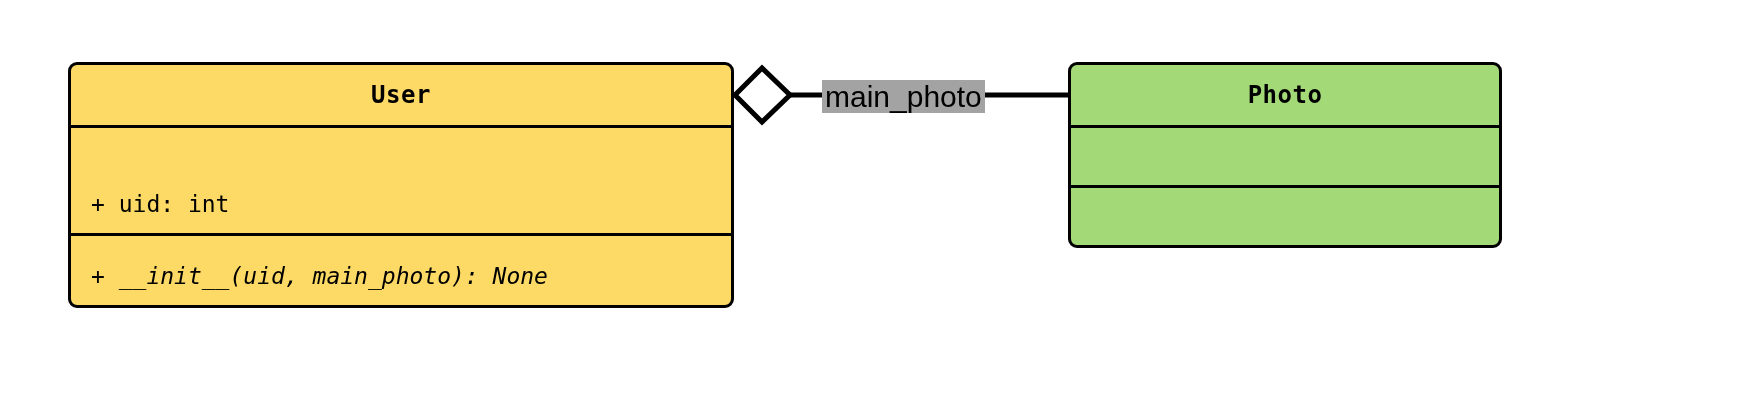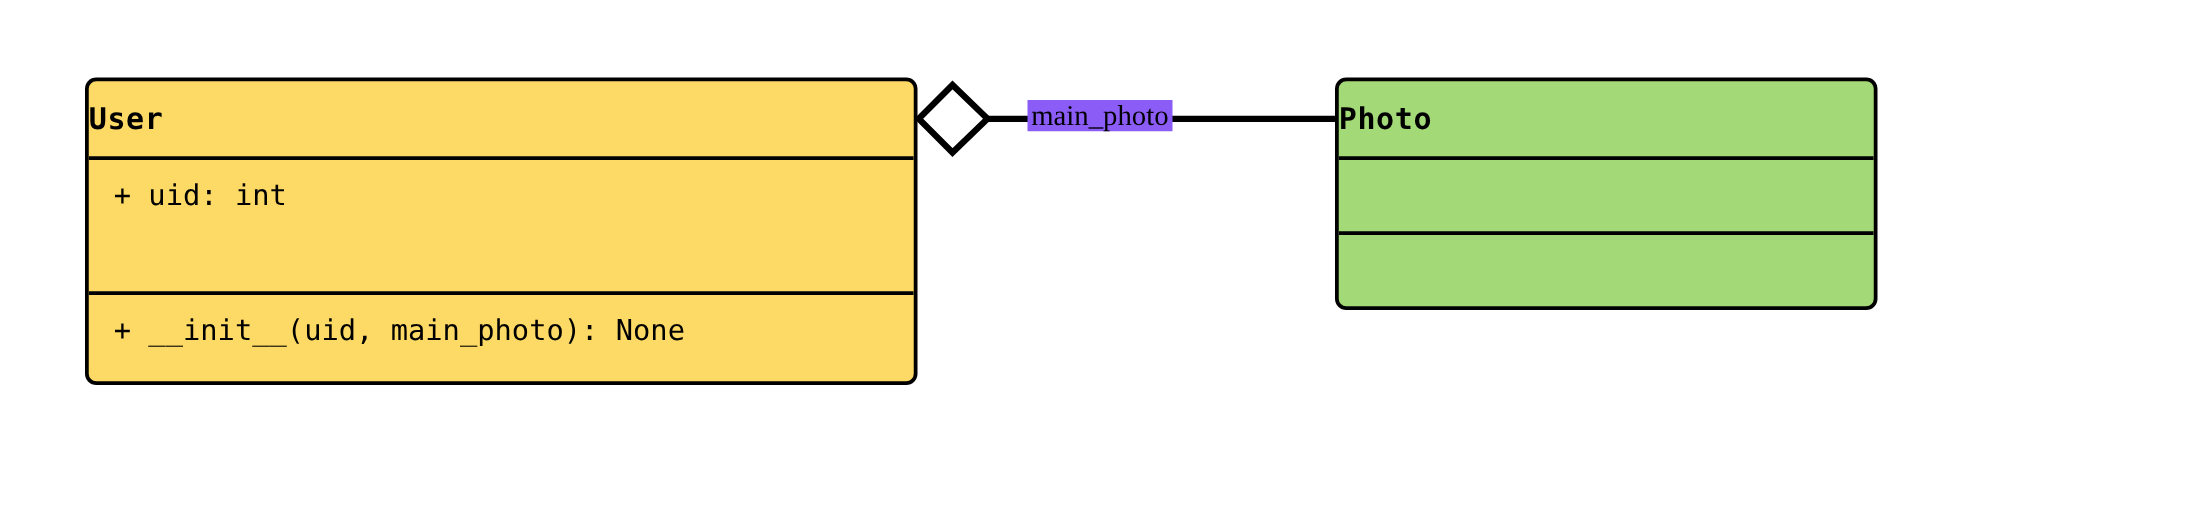--- a/index.html
+++ b/index.html
@@ -49,42 +49,43 @@
     position: relative;
   }
   .compartment + .compartment {
     border-top: 3px solid #000000;
   }
 
   
   .compartment.title {
     display: flex;
     align-items: center;
+    justify-content: center;
   }
   .user-class .compartment.title { height: 60px; }
   .photo-class .compartment.title { height: 60px; }
 
   .class-name {
     font-family: "DejaVu Sans Mono", monospace;
     font-size: 24px;
     font-weight: bold;
     color: #000000;
     letter-spacing: 0.5px;
     line-height: 1;
   }
 
   
   .compartment.members {
     padding: 14px 16px 14px 20px;
     display: flex;
     flex-direction: column;
-    justify-content: flex-start;
+    justify-content: flex-end;
   }
   .user-class .compartment.attributes { height: 108px; }
-  .user-class .compartment.methods   { flex: 1 1 auto; }
+  .user-class .compartment.methods   { flex: 1 1 auto; font-style: italic; }
   .photo-class .compartment.attributes { height: 60px; }
   .photo-class .compartment.methods    { flex: 1 1 auto; }
 
   .member-row {
     font-family: "DejaVu Sans Mono", monospace;
     font-size: 23px;
     color: #000000;
     line-height: 1.32;
     white-space: pre;
   }
@@ -96,24 +97,24 @@
     left: 700px;
     top: 40px;
     width: 420px;
     height: 110px;
     pointer-events: none;
   }
   .edge-label {
     position: absolute;
     left: 822px;
     top: 80px;
-    font-family: Liberation Serif, serif;
-    font-size: 23px;
+    font-family: Liberation Sans, sans-serif;
+    font-size: 30px;
     color: #000000;
-    background: #8b5cf6;
+    background: #a3a3a3;
     padding: 0 3px;
     white-space: pre;
     line-height: 1.1;
   }
 </style>
 </head>
 <body>
 
 <div id="canvas">
 

